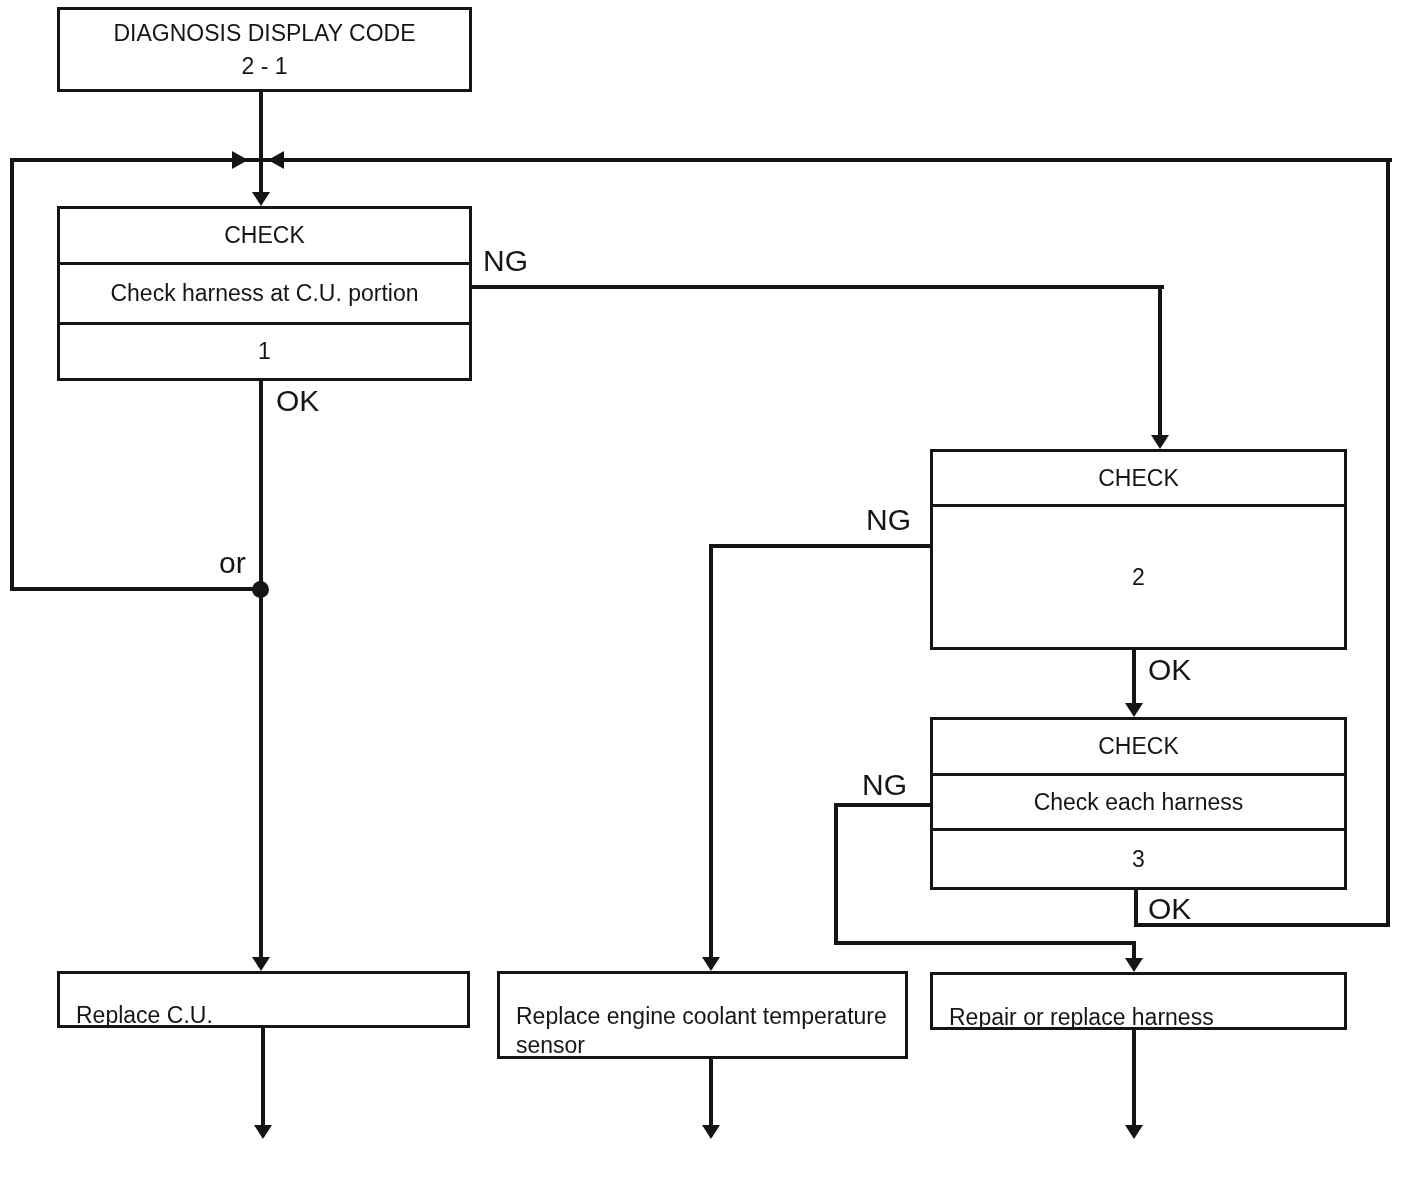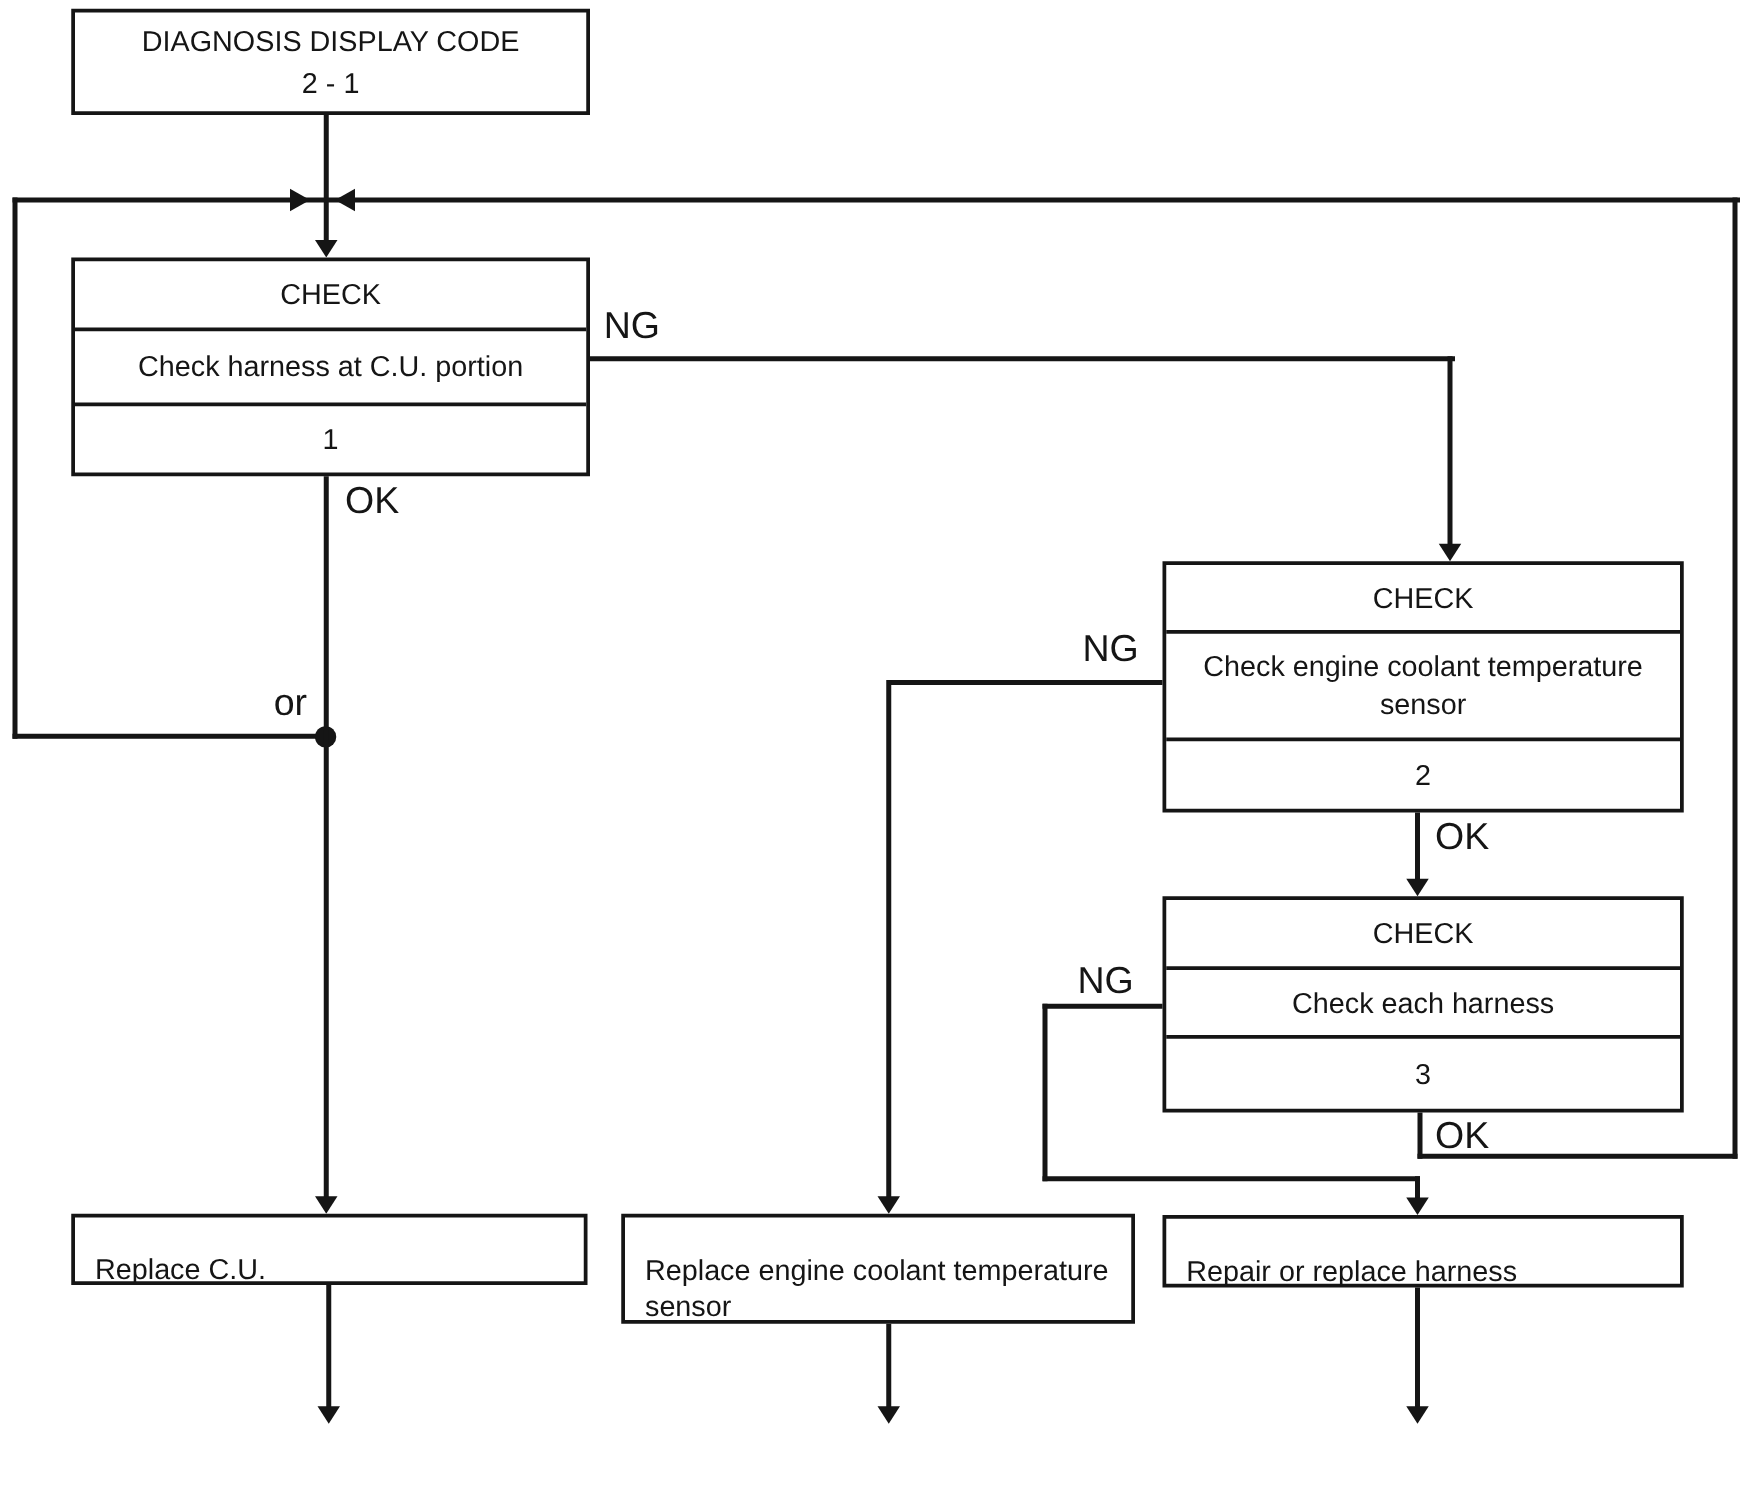--- a/index.html
+++ b/index.html
@@ -114,21 +114,20 @@
   </div>
 
   <div class="box check-box" style="left:57px;top:206px;width:415px;height:175px;">
     <div class="crow" style="height:53px;">CHECK</div>
     <div class="crow sep" style="height:60px;">Check harness at C.U. portion</div>
     <div class="crow sep" style="flex:1;">1</div>
   </div>
 
   <div class="box check-box" style="left:930px;top:449px;width:417px;height:201px;">
     <div class="crow" style="height:52px;">CHECK</div>
-    <div class="crow sep" style="height:86px;line-height:1.3;">Check engine coolant temperature sensor</div>
     <div class="crow sep" style="flex:1;">2</div>
   </div>
 
   <div class="box check-box" style="left:930px;top:717px;width:417px;height:173px;">
     <div class="crow" style="height:53px;">CHECK</div>
     <div class="crow sep" style="height:55px;">Check each harness</div>
     <div class="crow sep" style="flex:1;">3</div>
   </div>
 
   <div class="box action-box" style="left:57px;top:971px;width:413px;height:57px;">

